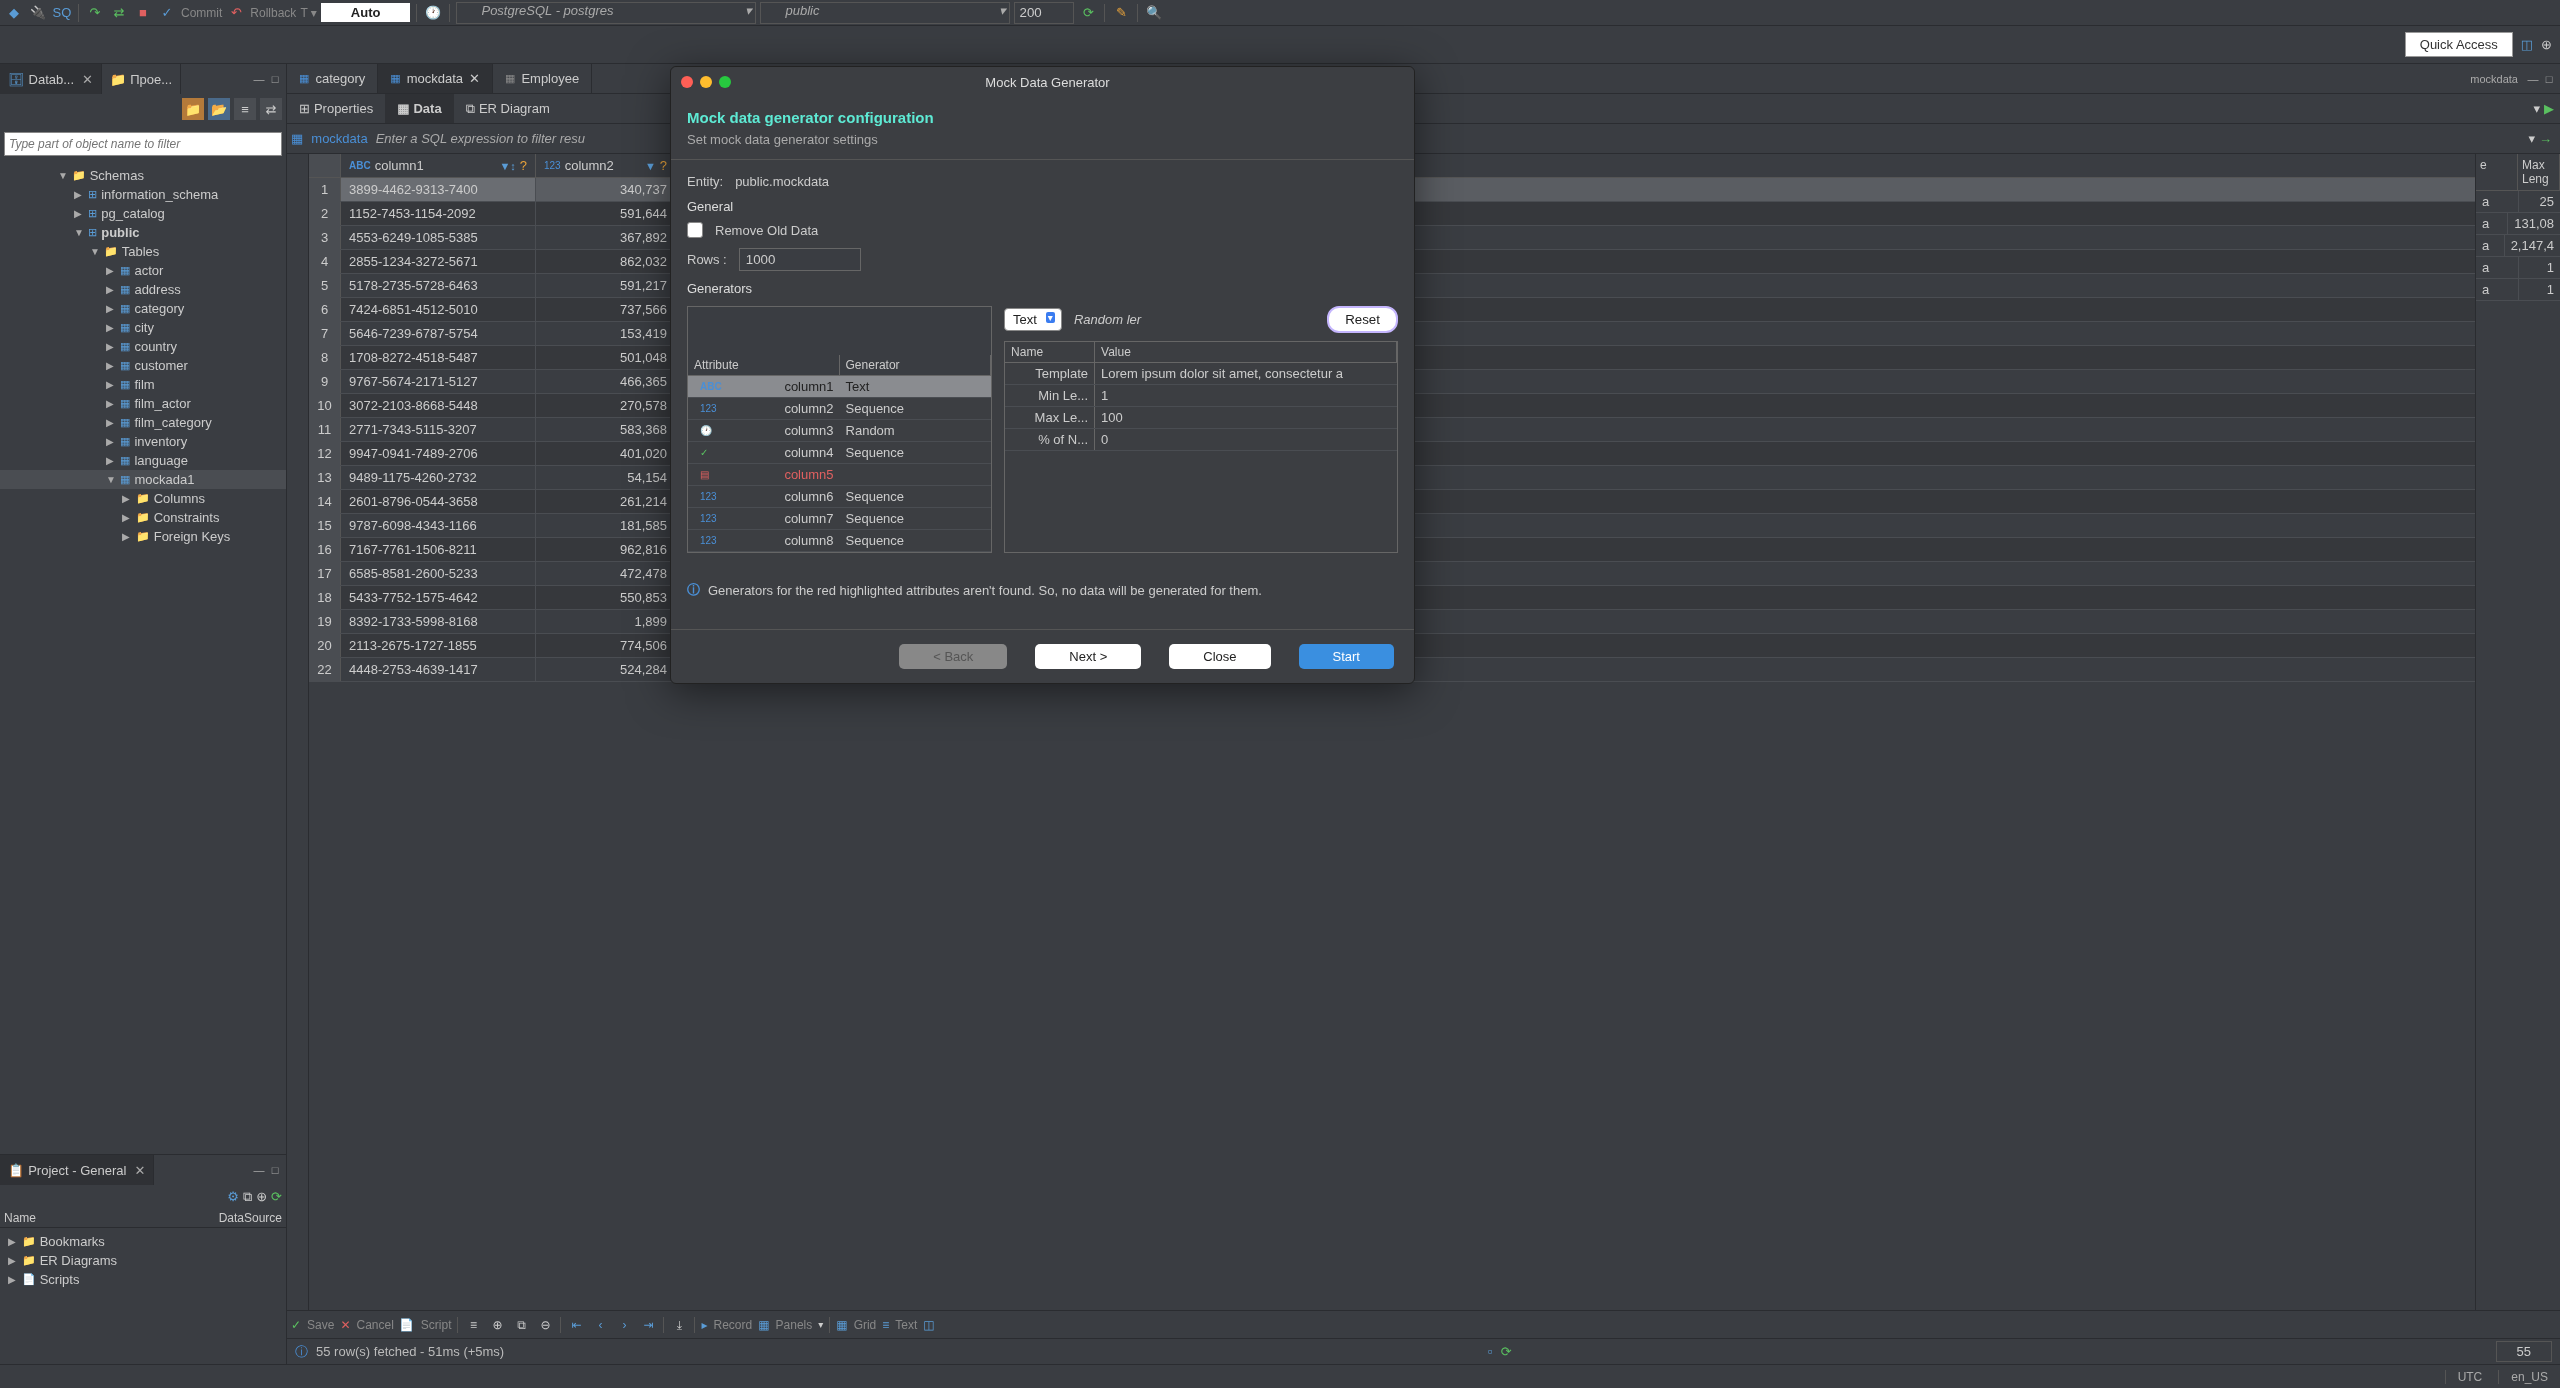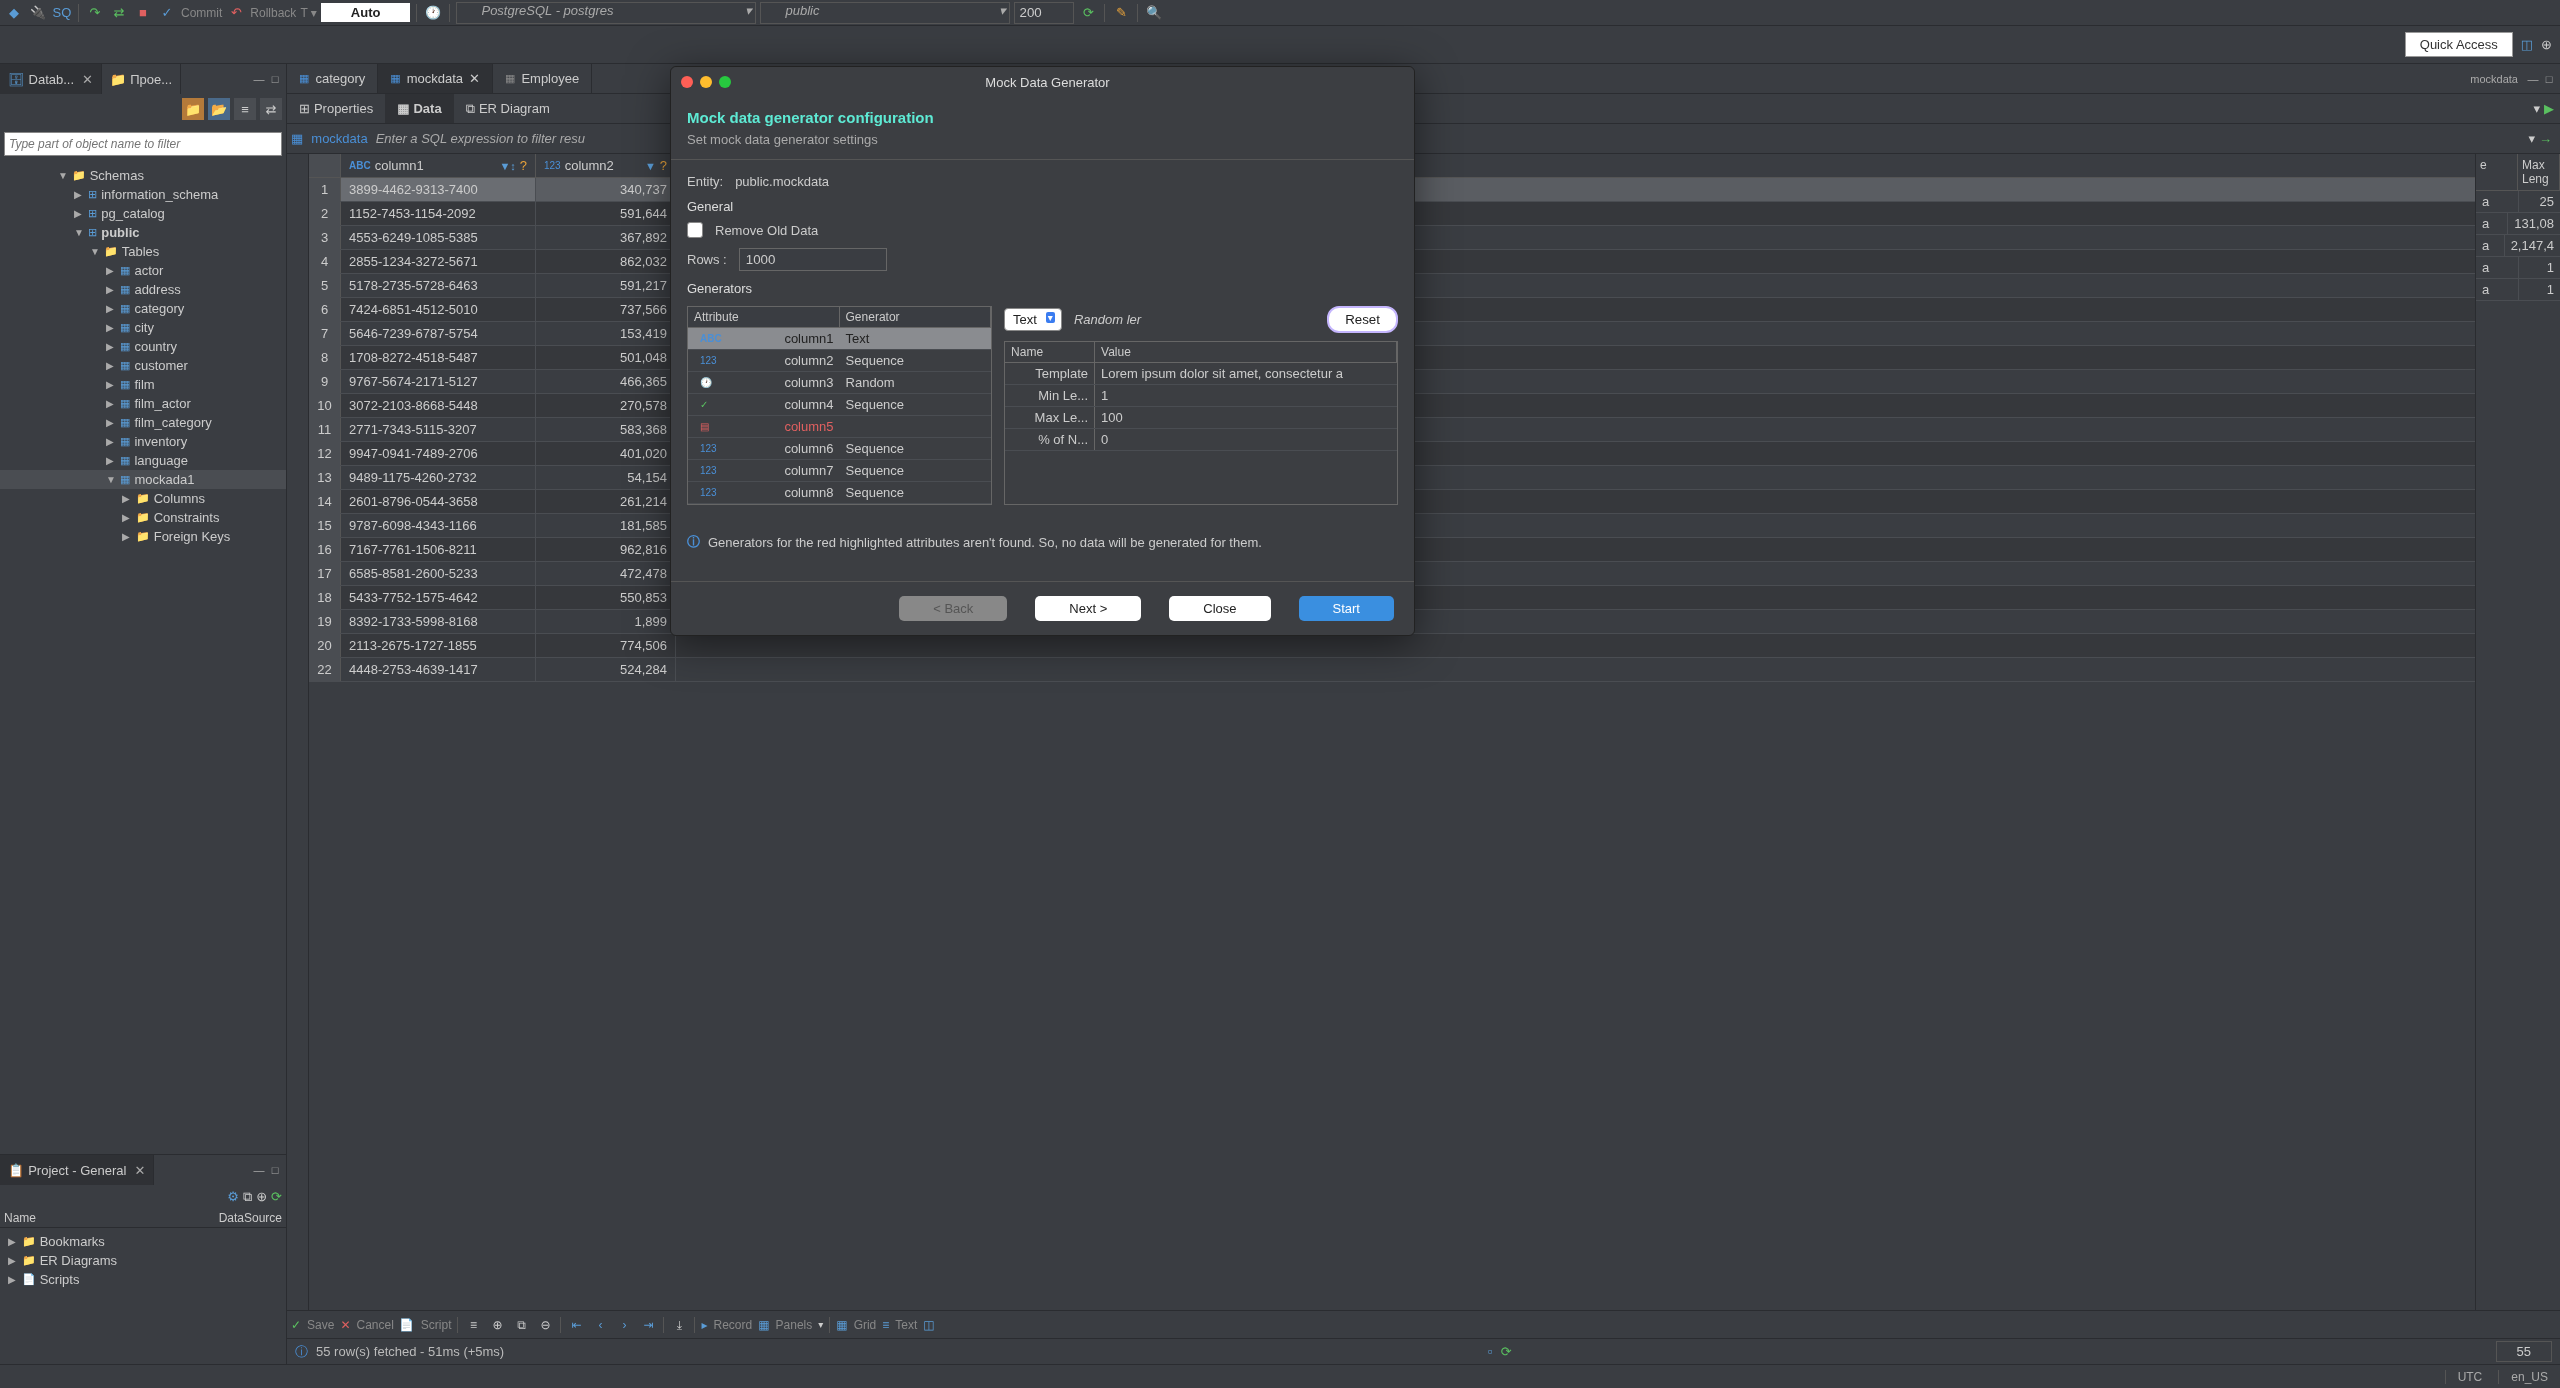--- a/index.html
+++ b/index.html
@@ -116,27 +116,27 @@
 .tr-r { background: #ff5f56; } .tr-y { background: #ffbd2e; } .tr-g { background: #27c93f; }
 .dlg-title-txt { flex: 1; text-align: center; color: #ddd; font-size: 13px; padding-right: 60px; }
 .dlg-header { padding: 12px 16px; border-bottom: 1px solid #555; }
 .dlg-header h3 { color: #5eead4; font-size: 15px; font-weight: 600; margin-bottom: 6px; }
 .dlg-header p { color: #aaa; font-size: 13px; }
 .dlg-body { padding: 14px 16px; }
 .dlg-row { display: flex; align-items: center; gap: 12px; margin-bottom: 10px; font-size: 13px; }
 .dlg-row .lbl { color: #ccc; }
 .section-lbl { color: #ddd; font-size: 13px; margin: 8px 0; }
 .chk { width: 16px; height: 16px; background: #fff; border: 1px solid #888; border-radius: 3px; }
-.rows-input { background: #3a3d42; border: 1px solid #666; color: #ccc; padding: 3px 6px; width: 148px; }
+.rows-input { background: #3a3d42; border: 1px solid #666; color: #ccc; padding: 3px 6px; width: 122px; }
 
 .gen-area { display: flex; gap: 12px; margin-top: 10px; }
 .gen-left { flex: 1; border: 1px solid #666; }
 .gen-right { flex: 1.3; display: flex; flex-direction: column; gap: 8px; }
 .gen-table-h { display: flex; background: #3a3d42; border-bottom: 1px solid #666; }
-.gen-table-h span { padding: 3px 6px; border-right: 1px solid #666; flex: 1; font-size: 12px; }
+.gen-table-h span { padding: 3px 6px; border-right: 1px solid #666; flex: 1; font-size: 12px; margin-top: 48px; }
 .gen-row { display: flex; border-bottom: 1px solid #4a4d52; cursor: pointer; height: 22px; align-items: center; }
 .gen-row.sel { background: #8a8c90; color: #222; }
 .gen-row span { padding: 2px 6px; flex: 1; font-size: 13px; display: flex; align-items: center; gap: 4px; }
 .gen-row .at-icn { font-size: 10px; }
 .gen-row.red span:first-child { color: #e06060; }
 .abc-i { color: #4a8fd6; font-weight: bold; }
 .n123-i { color: #4a8fd6; }
 .clock-i { color: #5ac0d6; }
 .check-i { color: #5ac060; }
 .doc-i { color: #e06060; }

